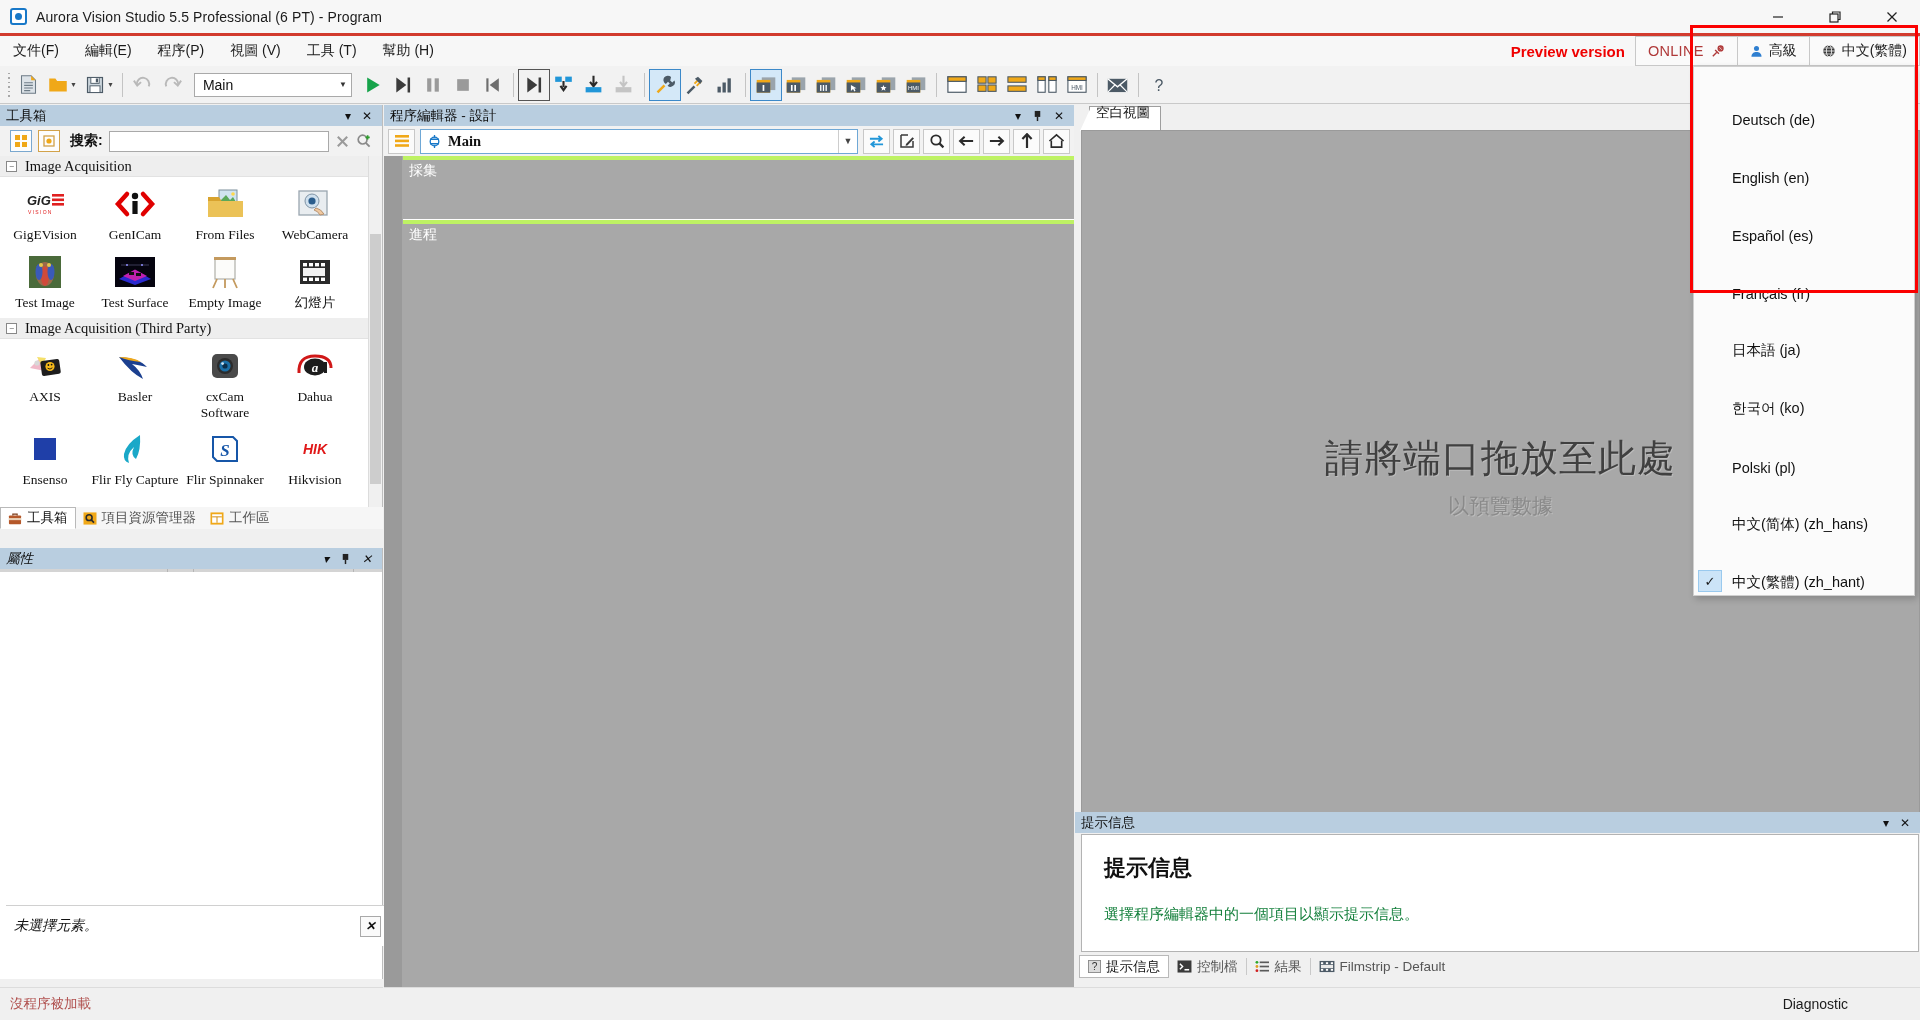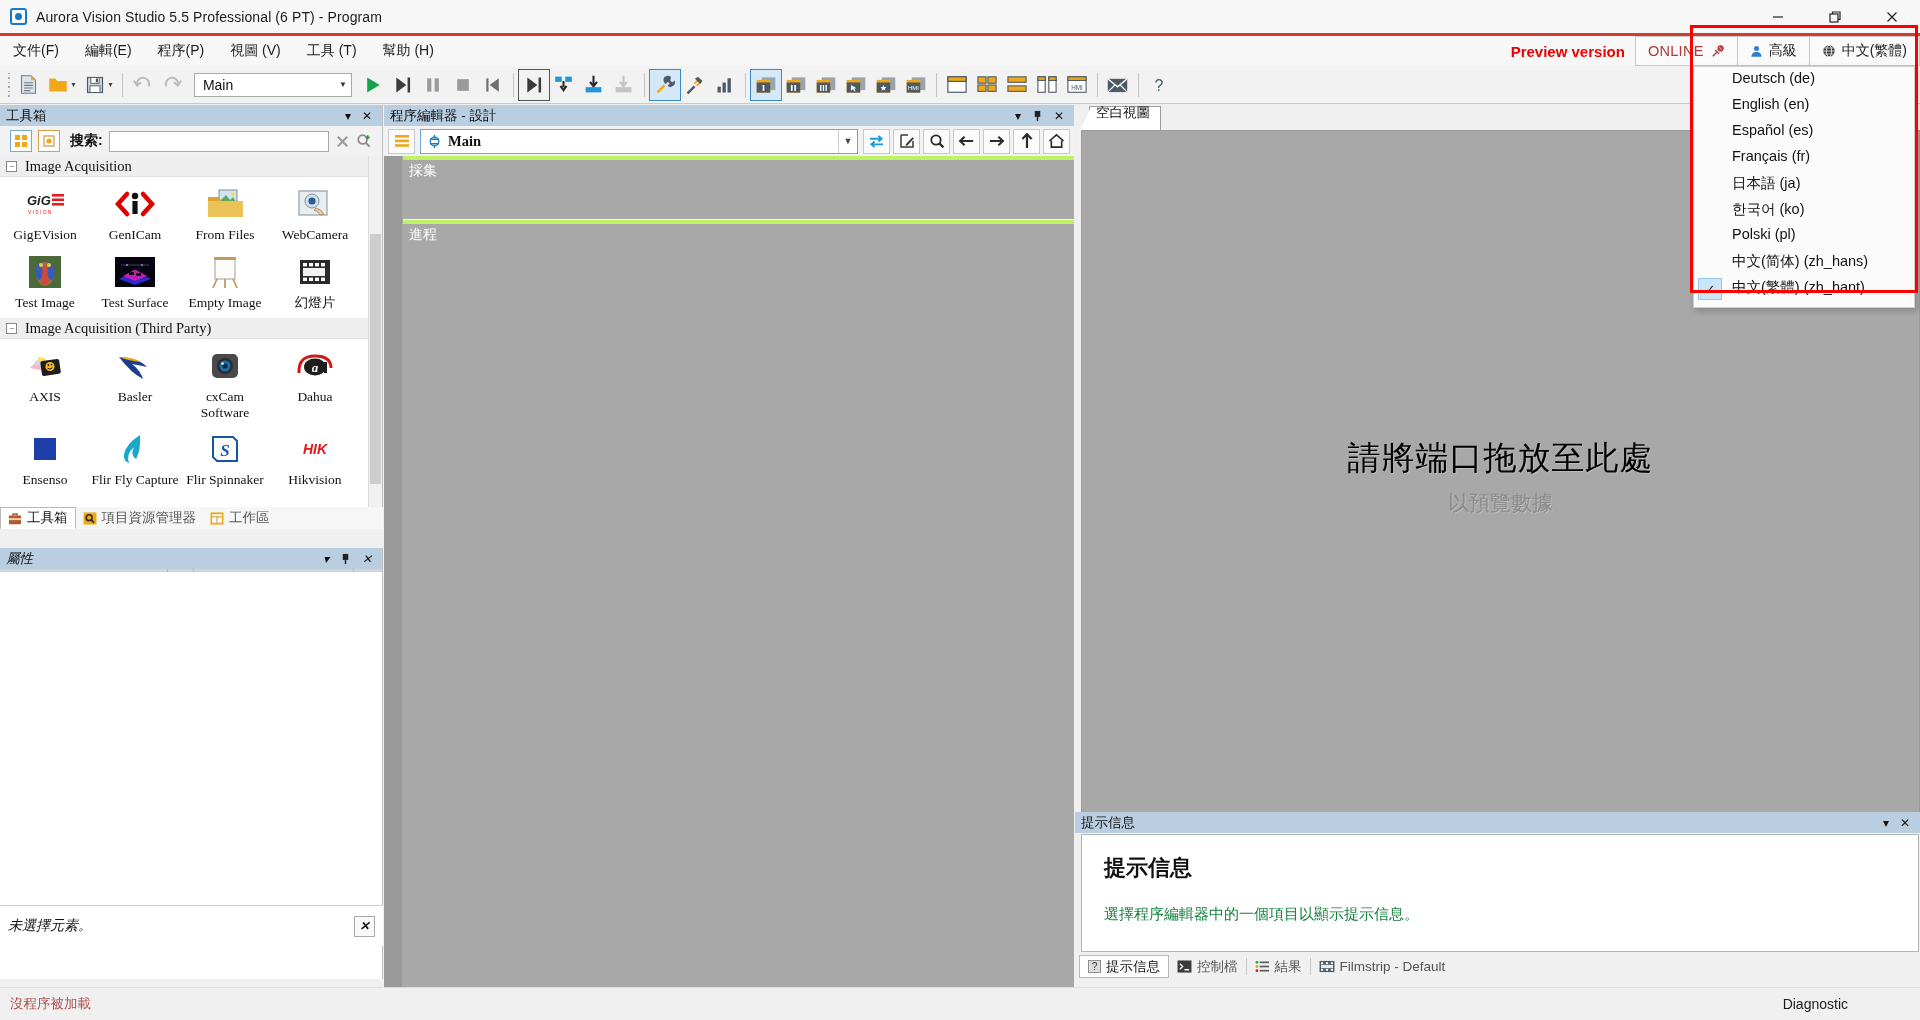--- a/index.html
+++ b/index.html
@@ -74,22 +74,22 @@
   }
 
   
   .lang-menu {
     position: absolute; left: 1693px; top: 66px; width: 222px;
     background: #fbfbfb; border: 1px solid #cfcfcf;
     z-index: 55; padding: 3px 0;
     box-shadow: 2px 3px 7px rgba(0,0,0,.2);
   }
   .lang-row {
-    height: 26px; display: flex; align-items: flex-start;
-    font-size: 14.5px; color: #111; padding-left: 2px;
+    height: 26px; display: flex; align-items: flex-end;
+    font-size: 14.5px; color: #111; padding-left: 2px; margin-top: 32px;
   }
   .lang-check {
     width: 24px; height: 22px; margin-left: 2px; margin-right: 10px;
     display: flex; align-items: center; justify-content: center;
     font-size: 13px; color: #1a1a1a;
   }
   .lang-row.checked .lang-check {
     background: #cce4f7; border: 1px solid #99c9ee;
   }
 
@@ -192,21 +192,21 @@
     display: flex; height: 24px; background: #d4d4d4; border-bottom: 1px solid #b5b5b5;
     font-size: 13.5px; color: #111;
   }
   .ph-cell { display: flex; align-items: center; justify-content: center; border-right: 1px solid #b5b5b5; }
   .ph-name { width: 168px; }
   .ph-eye  { width: 26px; }
   .ph-val  { flex: 1; }
   .ph-plug { width: 28px; border-right: none; }
   .props-body { position:absolute; left:0; top:24px; right:0; bottom:74px; background:#fff; }
   .props-foot {
-    position: absolute; left: 0; bottom: 33px; width: 383px; height: 41px;
+    position: absolute; left: 6px; bottom: 33px; width: 383px; height: 41px;
     border-top: 1px solid #d0d0d0; display: flex; align-items: center; padding: 0 8px;
     font-size: 14px; color: #111; background: #fff;
   }
   .props-foot .pf-x {
     margin-left: auto; width: 21px; height: 21px; border: 1px solid #a9a9a9; background: #fafafa;
     display: flex; align-items: center; justify-content: center; font-size: 12px; font-weight: bold;
   }
   .statusbar-left {
     position: absolute; left: 0; bottom: 0; width: 383px; height: 33px;
     background: #f0f0f0; border-top: 1px solid #dcdcdc;
@@ -256,21 +256,21 @@
   .view-tab::before {
     content: ""; position: absolute; left: -10px; bottom: -1px;
     width: 0; height: 0; border-style: solid;
     border-width: 0 0 24px 11px; border-color: transparent transparent #fff transparent;
   }
   .view-canvas {
     position: absolute; left: 6px; top: 25px; right: 0; height: 693px;
     background: #a8a8a8; border: 1px solid #9a9a9a;
     display: flex; flex-direction: column; align-items: center; justify-content: center;
   }
-  .vc-main { font-size: 33px; color: #000000; text-shadow: 1px 1px 0 #bbb; letter-spacing: 1px; }
+  .vc-main { font-size: 38px; color: #404040; text-shadow: 1px 1px 0 #bbb; letter-spacing: 1px; }
   .vc-sub { font-size: 21px; color: #8a8a8a; text-shadow: 1px 1px 0 #bbb; margin-top: 8px; }
 
   .hints {
     position: absolute; left: 1075px; top: 812px; width: 845px; height: 175px; background: #f0f0f0;
   }
   .hints-title { height: 21px; background: #b9cee0; display: flex; align-items: center; padding: 0 6px; font-size: 13.5px; }
   .hints-body {
     position: absolute; left: 6px; top: 22px; right: 1px; height: 118px;
     background: #fff; border: 1px solid #b3b3b3; padding: 18px 22px;
   }

